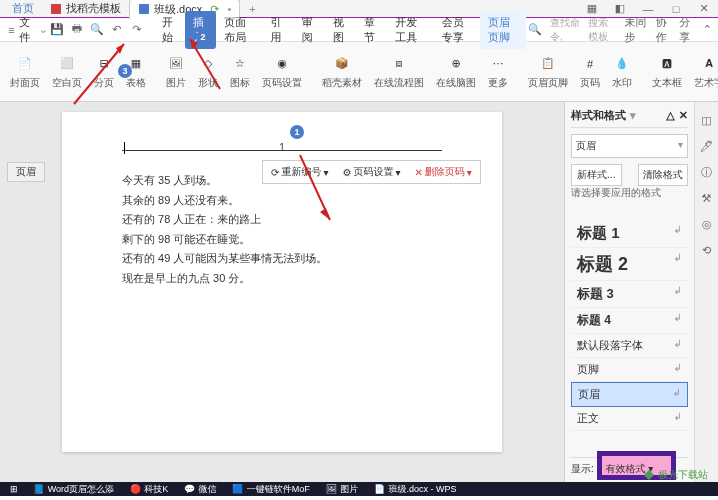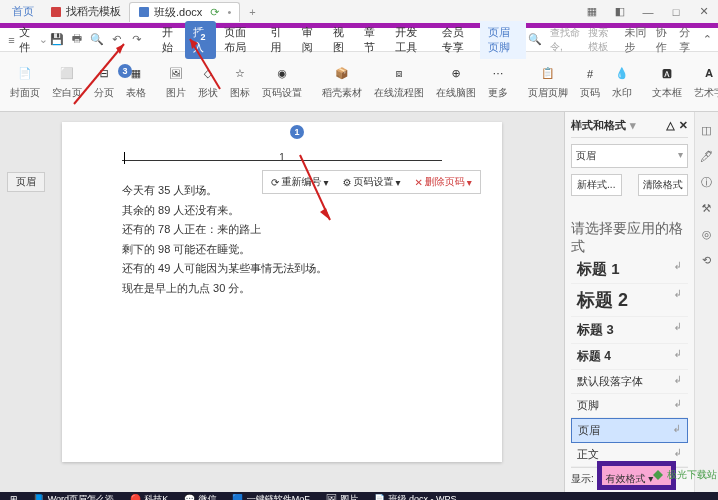--- a/index.html
+++ b/index.html
@@ -1,19 +1,19 @@
 <!DOCTYPE html>
 <html><head>
 <meta charset="utf-8">
 <style>
 * { margin: 0; padding: 0; box-sizing: border-box; font-family: "Microsoft YaHei", sans-serif; }
 body { width: 718px; height: 500px; background: #fff; font-size: 11px; color: #333; overflow: hidden; position: relative; }
 
 
-.titlebar { height: 28px; background: #f4f4f4; display: flex; align-items: center; padding: 0 4px; border-bottom: 5px solid #a21caf; }
+.titlebar { height: 18px; background: #f4f4f4; display: flex; align-items: center; padding: 0 4px; border-bottom: 1px solid #a21caf; }
 .tab { display: flex; align-items: center; padding: 2px 8px; gap: 4px; height: 20px; cursor: pointer; }
 .tab.home { color: #4a7bc8; }
 .tab-icon { width: 12px; height: 12px; display: inline-flex; align-items: center; justify-content: center; }
 .tab.doc { background: #fff; border: 1px solid #ccc; border-bottom: none; border-radius: 3px 3px 0 0; }
 .tab-close { margin-left: 4px; color: #999; }
 .add-tab { width: 16px; height: 16px; display: flex; align-items: center; justify-content: center; color: #888; margin-left: 4px; }
 .titlebar-right { margin-left: auto; display: flex; gap: 8px; align-items: center; }
 .win-btn { width: 20px; height: 18px; display: flex; align-items: center; justify-content: center; color: #666; }
 
 
@@ -46,42 +46,42 @@
 .ht-btn { padding: 2px 6px; font-size: 10px; display: flex; align-items: center; gap: 2px; }
 .ht-btn.del { color: #d04040; }
 .content { margin-top: 20px; font-size: 11px; line-height: 1.6; color: #333; }
 .content p { margin-bottom: 2px; }
 
 
 .sidebar { width: 130px; background: #f7f7f7; border-left: 1px solid #d0d0d0; padding: 6px; position: relative; }
 .sidebar-title { display: flex; align-items: center; gap: 4px; padding-bottom: 4px; border-bottom: 1px solid #ddd; font-weight: bold; }
 .sidebar-icons { margin-left: auto; display: flex; gap: 4px; }
 .style-current { margin: 6px 0; padding: 4px; border: 1px solid #ccc; background: #fff; font-size: 10px; }
-.style-btns { display: flex; gap: 16px; margin-bottom: 24px; justify-content: space-between; }
+.style-btns { display: flex; gap: 16px; margin-bottom: 0; justify-content: space-between; }
 .style-btn { flex: 1; padding: 3px; border: 1px solid #ccc; background: #fff; font-size: 10px; text-align: center; }
-.style-hint { font-size: 14px; color: #666; margin-bottom: 0; }
+.style-hint { font-size: 10px; color: #666; margin-bottom: 20px; }
 .style-list { }
 .style-item { padding: 4px 6px; border-bottom: 1px solid #eee; display: flex; align-items: flex-start; justify-content: space-between; cursor: pointer; }
 .style-item.selected { background: #d0e4ff; border: 1px solid #4a7bc8; }
 .style-item .ret { color: #999; font-size: 10px; }
 .h1 { font-size: 15px; font-weight: bold; }
 .h2 { font-size: 18px; font-weight: bold; }
 .h3 { font-size: 13px; font-weight: bold; }
 .h4 { font-size: 12px; font-weight: bold; }
 
 
 .right-strip { width: 24px; background: #f0f0f0; border-left: 1px solid #ddd; display: flex; flex-direction: column; align-items: center; gap: 10px; padding-top: 10px; }
 .strip-icon { width: 16px; height: 16px; color: #666; display: flex; align-items: center; justify-content: center; }
 
 
 .taskbar { height: 14px; background: #1a1a2e; display: flex; align-items: center; padding: 0 4px; gap: 4px; }
 .task-item { padding: 1px 6px; font-size: 9px; color: #fff; display: flex; align-items: center; gap: 3px; }
 
 
-.watermark { position: absolute; bottom: 18px; right: 1px; font-size: 10px; color: #4a9e4a; display: flex; align-items: center; gap: 3px; }
+.watermark { position: absolute; bottom: 18px; right: 10px; font-size: 10px; color: #4a9e4a; display: flex; align-items: center; gap: 3px; }
 
 
 .arrow { position: absolute; pointer-events: none; }
 .marker { position: absolute; width: 14px; height: 14px; background: #4a7bc8; color: #fff; border-radius: 50%; display: flex; align-items: center; justify-content: center; font-size: 9px; font-weight: bold; }
 
 svg { display: block; }
 </style>
 </head>
 <body>
 

